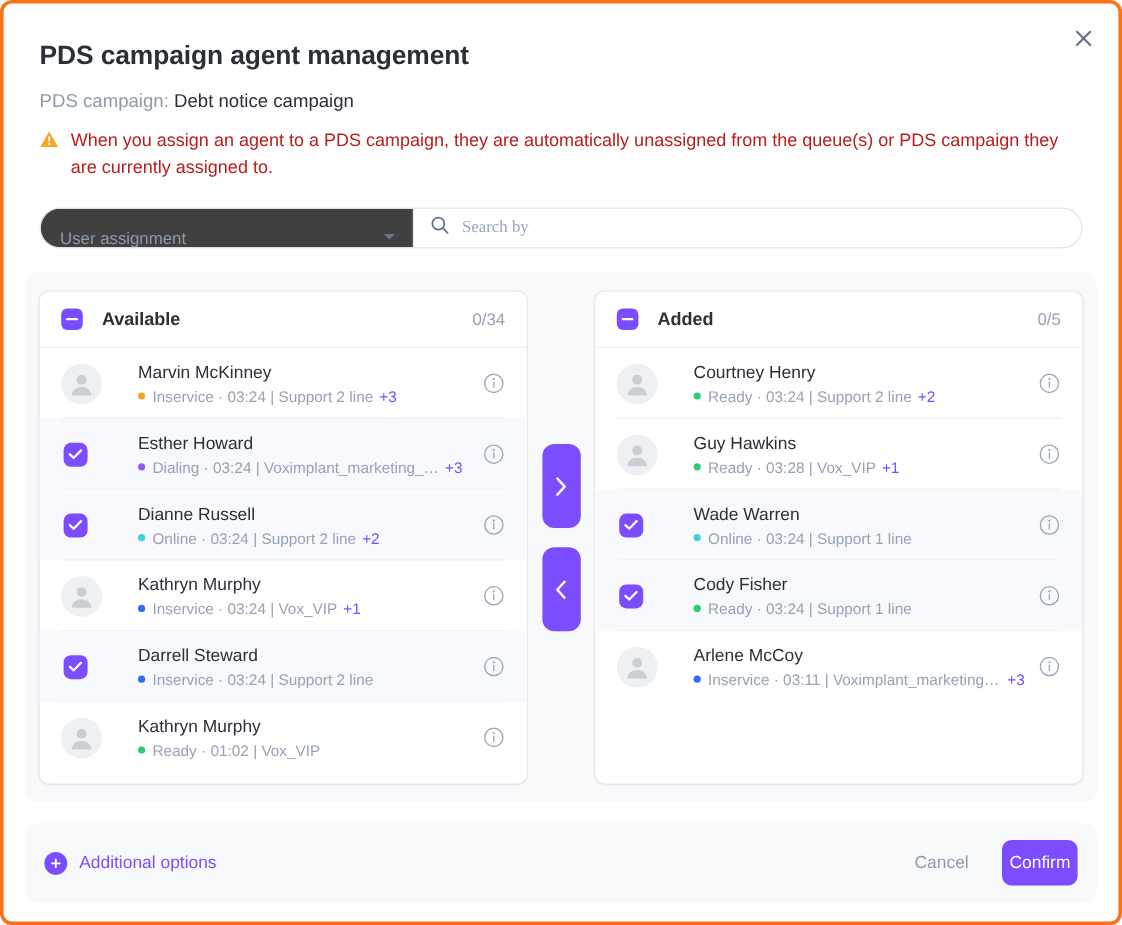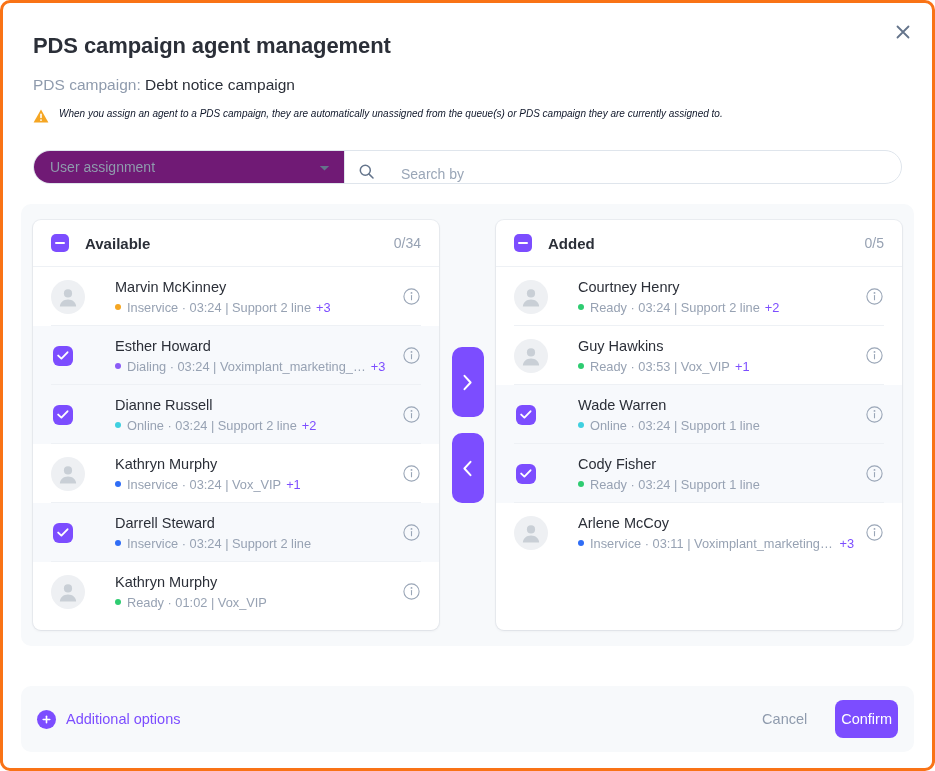--- a/index.html
+++ b/index.html
@@ -49,56 +49,56 @@
     font-weight: 400;
   }
 
   .notice {
     display: flex;
     gap: 10px;
     padding: 13px 30px 0 30px;
   }
   .notice-icon { flex: 0 0 auto; margin-top: 2px; }
   .notice-text {
-    font-size: 10px;
+    font-size: 15px;
     line-height: 1.48;
-    color: #0f172a;
+    color: #b91c1c;
     max-width: 850px;
-    font-style: italic;
   }
 
   
   .filter-row {
     margin: 22px 30px 0 30px;
     display: flex;
     height: 34px;
     border: 1px solid #dfe5ec;
     border-radius: 17px;
     background: #fff;
     overflow: hidden;
   }
   .select-box {
     flex: 0 0 311px;
-    display: flex; align-items: center;
+    display: flex; align-items: flex-end;
     padding: 0 14px 0 16px;
     border-right: 1px solid #dfe5ec;
     cursor: pointer;
-    background: #701a75;
+    background: #404040;
   }
   .select-label {
     flex: 1;
     font-size: 14px;
     color: #8f9bad;
   }
   .caret { flex: 0 0 auto; }
   .search-box {
     flex: 1;
-    display: flex; align-items: flex-end;
-    gap: 25px;
+    display: flex; align-items: center;
+    gap: 9px;
     padding: 0 14px;
+    font-family: Liberation Serif, serif;
   }
   .search-input {
     flex: 1;
     border: none; outline: none;
     font-size: 14px;
     color: #2b2f38;
     background: transparent;
     font-family: inherit;
   }
   .search-input::placeholder { color: #9aa6b7; }
@@ -567,21 +567,21 @@
                 <svg width="34" height="34" viewBox="0 0 34 34">
                   <circle cx="17" cy="13.4" r="4.1" fill="#c9cfd6"></circle>
                   <path d="M8.9 26.5c0-4.3 3.7-7.1 8.1-7.1s8.1 2.8 8.1 7.1z" fill="#c9cfd6"></path>
                 </svg>
               </span>
             </div>
             <div class="row-body">
               <div class="row-name">Guy Hawkins</div>
               <div class="row-meta">
                 <span class="status-dot" style="background: rgb(46, 204, 113);"></span>
-                <span class="meta-text">Ready · 03:53 | Vox_VIP</span>
+                <span class="meta-text">Ready · 03:28 | Vox_VIP</span>
                 <span class="meta-more">+1</span>
               </div>
             </div>
             <button class="info-btn">
               <svg width="17" height="17" viewBox="0 0 17 17">
                 <circle cx="8.5" cy="8.5" r="7.6" fill="none" stroke="#9aa6b7" stroke-width="1.1"></circle>
                 <circle cx="8.5" cy="4.9" r="0.95" fill="#9aa6b7"></circle>
                 <rect x="7.95" y="6.9" width="1.1" height="5.4" rx="0.55" fill="#9aa6b7"></rect>
               </svg>
             </button>

